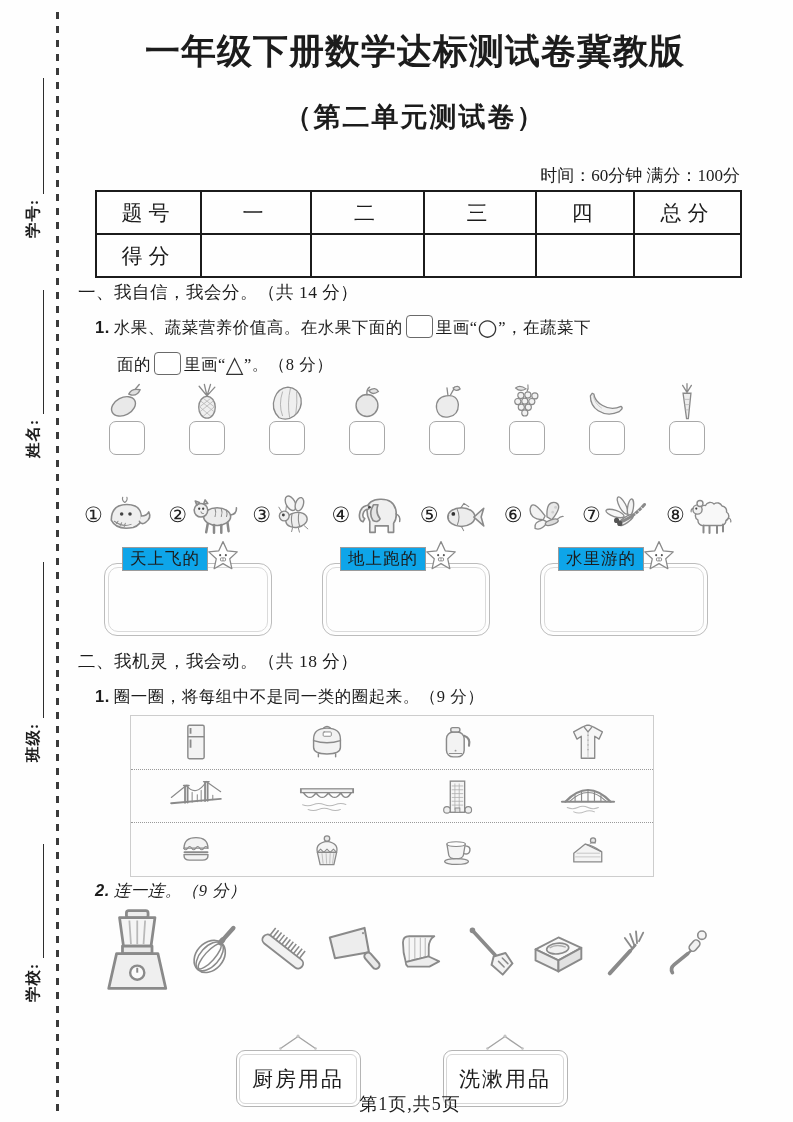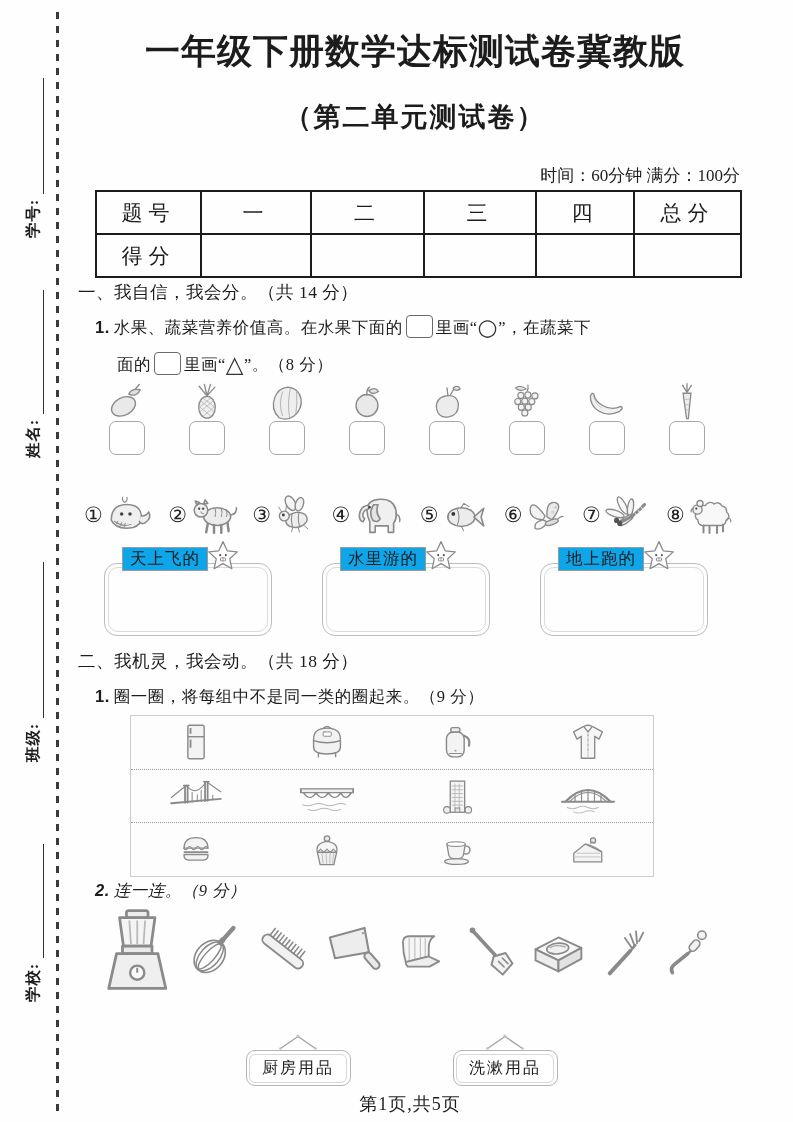--- a/index.html
+++ b/index.html
@@ -50,21 +50,21 @@
     display:flex;flex-direction:column;background:#fdfdfd;}
   .grid-row{flex:1;display:flex;}
   .grid-row + .grid-row{border-top:1.6px dotted #9a9a9a;}
   .grid-cell{flex:1;display:flex;align-items:center;justify-content:center;}
   
   .item-row{position:absolute;left:90px;top:898px;width:626px;height:110px;display:flex;
     align-items:center;justify-content:space-between;}
   
   .hang-tag{position:absolute;width:110px;display:flex;flex-direction:column;align-items:center;}
   .tag-box{border:1.5px solid #b5b5b5;border-radius:9px;padding:2.5px;background:#fff;margin-top:-2px;}
-  .tag-inner{border:1px solid #d7d7d7;border-radius:6px;padding:3px 12px;font-size:16px;letter-spacing:2px;white-space:nowrap;}
+  .tag-inner{border:1px solid #d7d7d7;border-radius:6px;padding:10px 12px;font-size:21px;letter-spacing:2px;white-space:nowrap;}
   .footer{position:absolute;left:60px;width:700px;top:1092px;text-align:center;font-size:18px;letter-spacing:1px;}
   .ic{display:block;}
 </style>
 </head>
 <body>
 
 <div class="sheet">
 
   <svg width="0" height="0" style="position:absolute" aria-hidden="true">
     <defs>
@@ -500,37 +500,37 @@
     <div class="cat-box">
       <span class="cat-label">天上飞的</span>
       <svg class="cat-star" viewBox="0 0 48 48">
           <use href="#i-star"></use>
         </svg>
       <div class="cat-frame">
           <div class="cat-frame-inner"></div>
         </div>
     </div>
     <div class="cat-box">
+      <span class="cat-label">地上跑的</span>
+      <svg class="cat-star" viewBox="0 0 48 48">
+          <use href="#i-star"></use>
+        </svg>
+      <div class="cat-frame">
+          <div class="cat-frame-inner"></div>
+        </div>
+    </div>
+    <div class="cat-box">
       <span class="cat-label">水里游的</span>
       <svg class="cat-star" viewBox="0 0 48 48">
           <use href="#i-star"></use>
         </svg>
       <div class="cat-frame">
           <div class="cat-frame-inner"></div>
         </div>
     </div>
-    <div class="cat-box">
-      <span class="cat-label">地上跑的</span>
-      <svg class="cat-star" viewBox="0 0 48 48">
-          <use href="#i-star"></use>
-        </svg>
-      <div class="cat-frame">
-          <div class="cat-frame-inner"></div>
-        </div>
-    </div>
   </div>
 
   <div class="sec-head" style="top:649px;">二、我机灵，我会动。（共 18 分）</div>
 
   <div class="q-line" style="top:679px;">
     <span class="q-num">1.</span><span>圈一圈，将每组中不是同一类的圈起来。（9 分）</span>
   </div>
 
   <div class="grid-box">
     <div class="grid-row">

